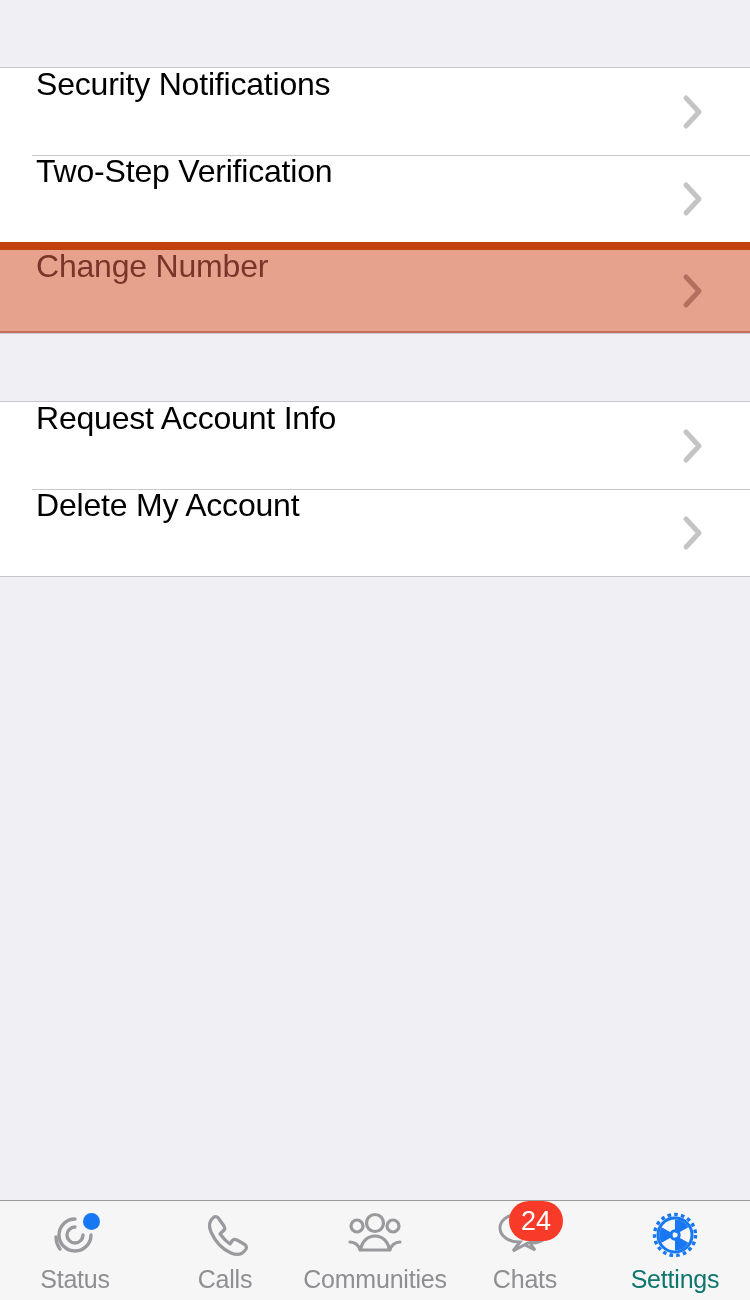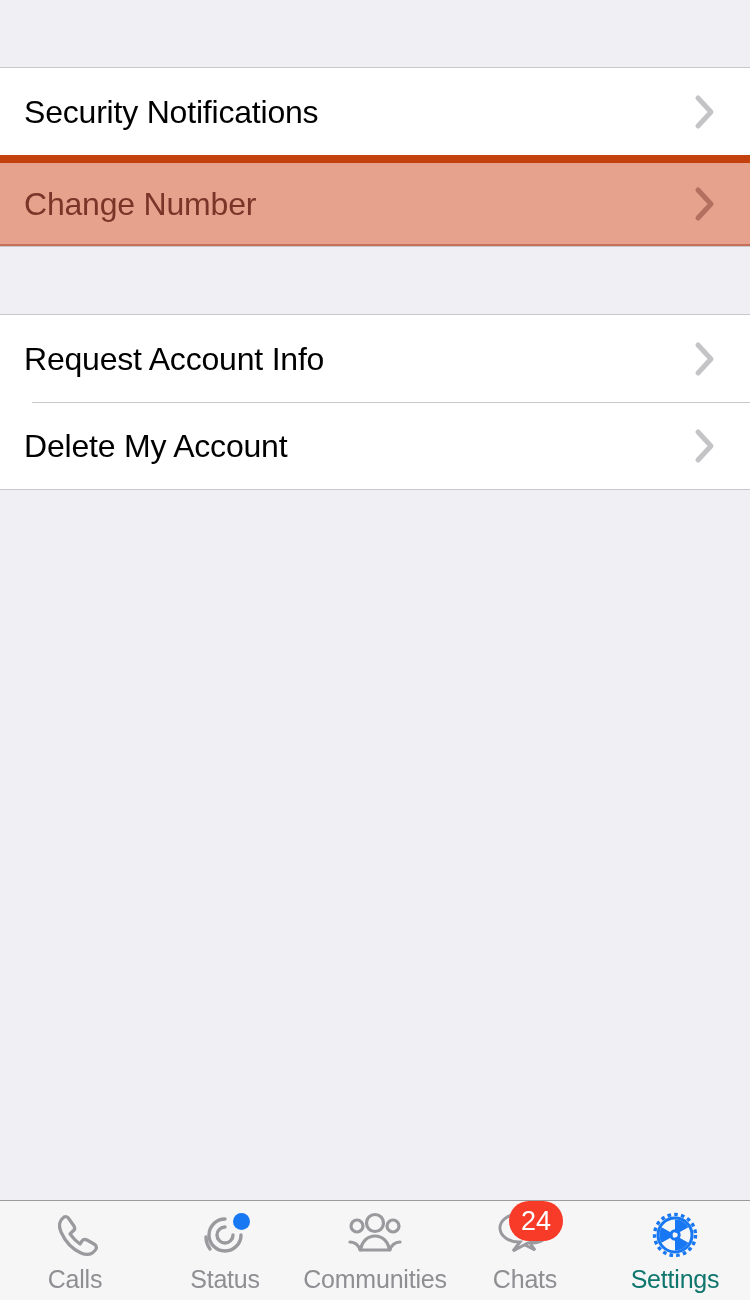--- a/index.html
+++ b/index.html
@@ -56,22 +56,21 @@
   .group {
     background:#FFFFFF;
     border-top:1px solid #c8c7cc;
     border-bottom:1px solid #c8c7cc;
   }
 
   .row {
     position:relative;
     height:87px;
     display:flex;
-    align-items:center;
-    padding:0 24px;
+    padding:0 36px;
     background:#FFFFFF;
     cursor:pointer;
   }
   .row + .row::before {
     content:"";
     position:absolute;
     left:32px; right:0; top:0;
     height:1px;
     background:#c8c7cc;
   }
@@ -168,20 +167,28 @@
 
       <div class="row">
         <span class="row-label">Security Notifications</span>
         <span class="row-chevron">
           <svg width="22" height="36" viewBox="0 0 22 36">
             <path d="M4 4 L17 18 L4 32" fill="none" stroke="#C4C4C6" stroke-width="5" stroke-linecap="round" stroke-linejoin="round"></path>
           </svg>
         </span>
       </div>
 
+      <div class="row">
+        <span class="row-label">Two-Step Verification</span>
+        <span class="row-chevron">
+          <svg width="22" height="36" viewBox="0 0 22 36">
+            <path d="M4 4 L17 18 L4 32" fill="none" stroke="#C4C4C6" stroke-width="5" stroke-linecap="round" stroke-linejoin="round"></path>
+          </svg>
+        </span>
+      </div>
 
       <div class="row highlighted">
         <span class="row-label">Change Number</span>
         <span class="row-chevron">
           <svg width="22" height="36" viewBox="0 0 22 36">
             <path d="M4 4 L17 18 L4 32" fill="none" stroke="#B4705F" stroke-width="5" stroke-linecap="round" stroke-linejoin="round"></path>
           </svg>
         </span>
       </div>
 
@@ -207,40 +214,40 @@
             <path d="M4 4 L17 18 L4 32" fill="none" stroke="#C4C4C6" stroke-width="5" stroke-linecap="round" stroke-linejoin="round"></path>
           </svg>
         </span>
       </div>
 
     </div>
 
   </div>
 
   <div class="tabbar">
-
-    <div class="tab">
-      <div class="tab-icon">
-        <svg width="50" height="50" viewBox="0 0 50 50">
-          <path d="M14 7 C10 10 8 15 11 22 C15 31 22 39 31 43 C38 46 43 44 46 39 C47 37 46 35 44 34 L37 30 C35 29 33 29 32 31 L30 34 C27 32 23 28 20 24 L23 21 C25 20 25 18 24 16 L19 9 C18 7 16 6 14 7 Z" fill="none" stroke="#9A9A9E" stroke-width="3.2" stroke-linejoin="round"></path>
-        </svg>
-      </div>
-      <span class="tab-label">Calls</span>
-    </div>
 
     <div class="tab">
       <div class="tab-icon">
         <svg width="52" height="52" viewBox="0 0 52 52">
           <path d="M26 10 a16 16 0 1 0 16 16" fill="none" stroke="#9A9A9E" stroke-width="3.4" stroke-linecap="round"></path>
           <path d="M26 18 a8 8 0 1 0 8 8" fill="none" stroke="#9A9A9E" stroke-width="3.4" stroke-linecap="round"></path>
           <path d="M11 40 a21 21 0 0 1 -4 -12" fill="none" stroke="#9A9A9E" stroke-width="3.4" stroke-linecap="round"></path>
         </svg>
         <span class="status-dot"></span>
       </div>
       <span class="tab-label">Status</span>
+    </div>
+
+    <div class="tab">
+      <div class="tab-icon">
+        <svg width="50" height="50" viewBox="0 0 50 50">
+          <path d="M14 7 C10 10 8 15 11 22 C15 31 22 39 31 43 C38 46 43 44 46 39 C47 37 46 35 44 34 L37 30 C35 29 33 29 32 31 L30 34 C27 32 23 28 20 24 L23 21 C25 20 25 18 24 16 L19 9 C18 7 16 6 14 7 Z" fill="none" stroke="#9A9A9E" stroke-width="3.2" stroke-linejoin="round"></path>
+        </svg>
+      </div>
+      <span class="tab-label">Calls</span>
     </div>
 
     <div class="tab">
       <div class="tab-icon">
         <svg width="56" height="46" viewBox="0 0 56 46">
           <circle cx="28" cy="11" r="8.5" fill="none" stroke="#9A9A9E" stroke-width="3.2"></circle>
           <circle cx="10" cy="14" r="6" fill="none" stroke="#9A9A9E" stroke-width="3.2"></circle>
           <circle cx="46" cy="14" r="6" fill="none" stroke="#9A9A9E" stroke-width="3.2"></circle>
           <path d="M14 38 a14 14 0 0 1 28 0 Z" fill="none" stroke="#9A9A9E" stroke-width="3.2" stroke-linejoin="round"></path>
           <path d="M13 38 a10 10 0 0 0 -10 -8" fill="none" stroke="#9A9A9E" stroke-width="3.2" stroke-linecap="round"></path>

